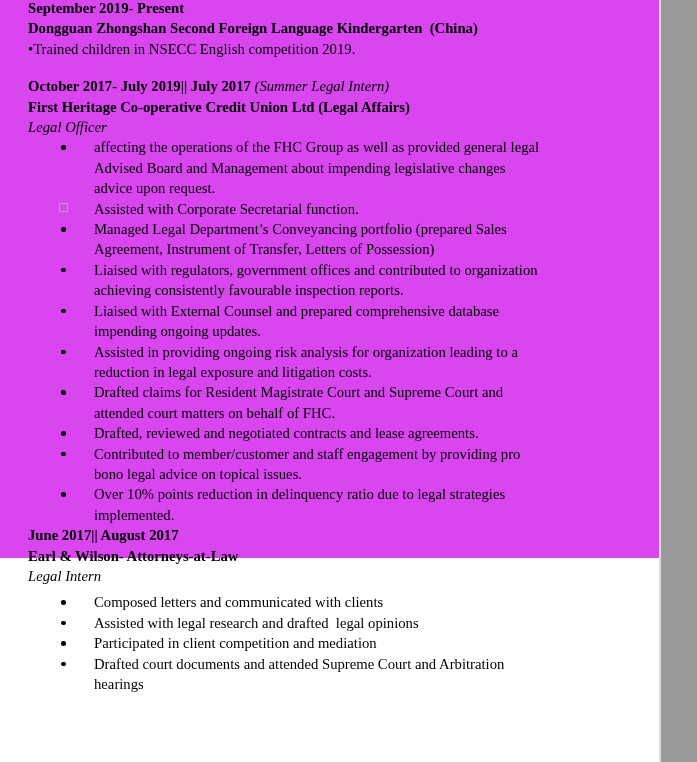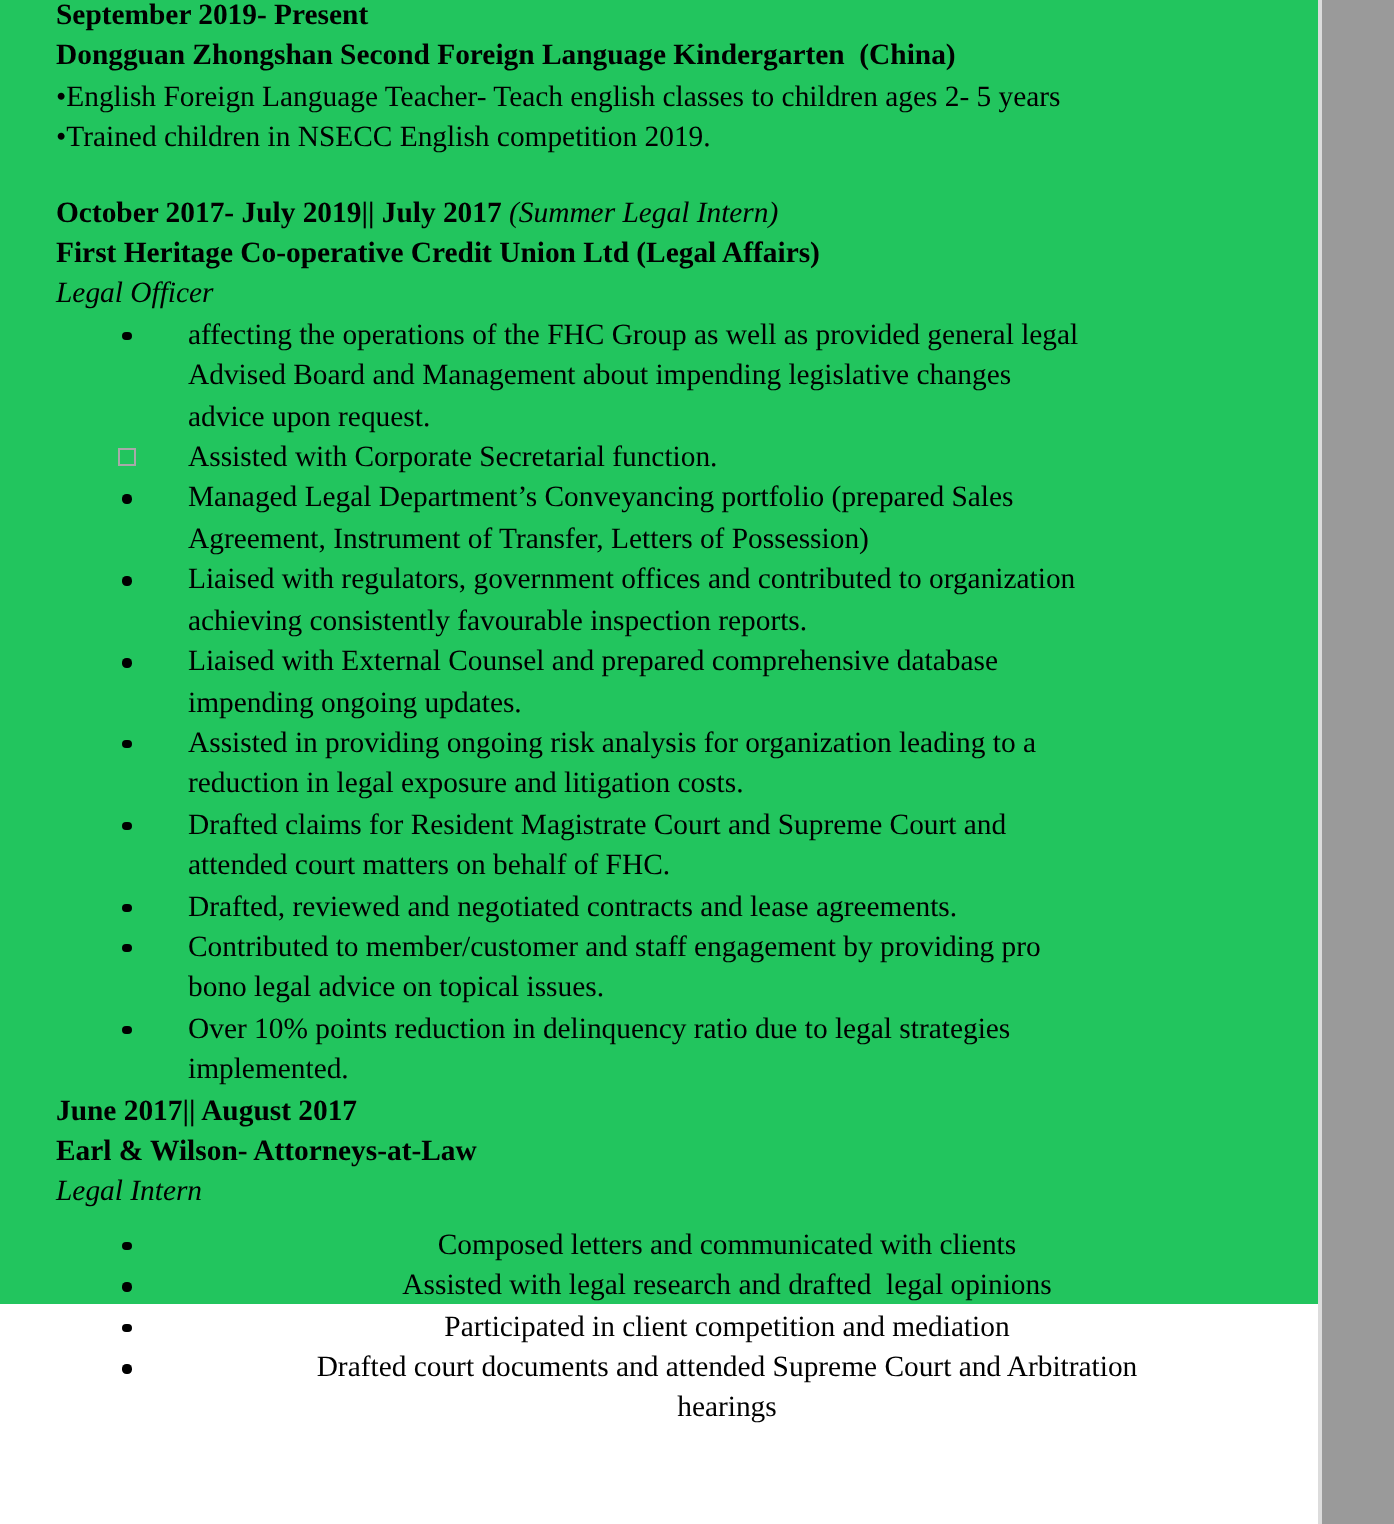--- a/index.html
+++ b/index.html
@@ -10,22 +10,22 @@
     font-family: "Liberation Serif", "DejaVu Serif", serif;
   }
   .canvas {
     position: relative;
     width: 697px; height: 762px;
     background: #ffffff;
   }
   .page {
     position: absolute;
     left: 0; top: 0;
-    width: 659px; height: 652px;
-    background: #22c55e;
+    width: 659px; height: 558px;
+    background: #d946ef;
     padding: 0 26px 0 28px;
     color: #000000;
     font-size: 14.7px;
     line-height: 20.4px;
   }
   .gutter {
     position: absolute;
     top: 0; right: 0;
     width: 38px; height: 762px;
     background: #9a9a9a;
@@ -33,21 +33,21 @@
   }
   .line { white-space: pre-wrap; }
   .b { font-weight: bold; }
   .i { font-style: italic; }
   .entry-2 { margin-top: 17px; }
   .entry-3 { }
   ul.bullets {
     list-style: none;
     margin: 0; padding: 0;
   }
-  ul.bullets.gap-top { margin-top: 6px; text-align: center; }
+  ul.bullets.gap-top { margin-top: 6px; }
   ul.bullets li {
     position: relative;
     padding-left: 66px;
   }
   .marker {
     position: absolute;
     display: block;
   }
   .marker.disc {
     left: 33px; top: 8px;
@@ -66,21 +66,20 @@
 </style>
 </head>
 <body>
 
 <div class="canvas">
   <div class="page">
 
     <section class="entry first-block">
       <p class="line b">September 2019- Present</p>
       <p class="line b">Dongguan Zhongshan Second Foreign Language Kindergarten  (China)</p>
-      <p class="line">•English Foreign Language Teacher- Teach english classes to children ages 2- 5 years</p>
       <p class="line">•Trained children in NSECC English competition 2019.</p>
     </section>
 
     <section class="entry entry-2">
       <p class="line"><span class="b">October 2017- July 2019|| July 2017 </span><span class="i">(Summer Legal Intern)</span></p>
       <p class="line b">First Heritage Co-operative Credit Union Ltd (Legal Affairs)</p>
       <p class="line i">Legal Officer</p>
       <ul class="bullets">
         <li>
           <span class="marker disc"></span>

